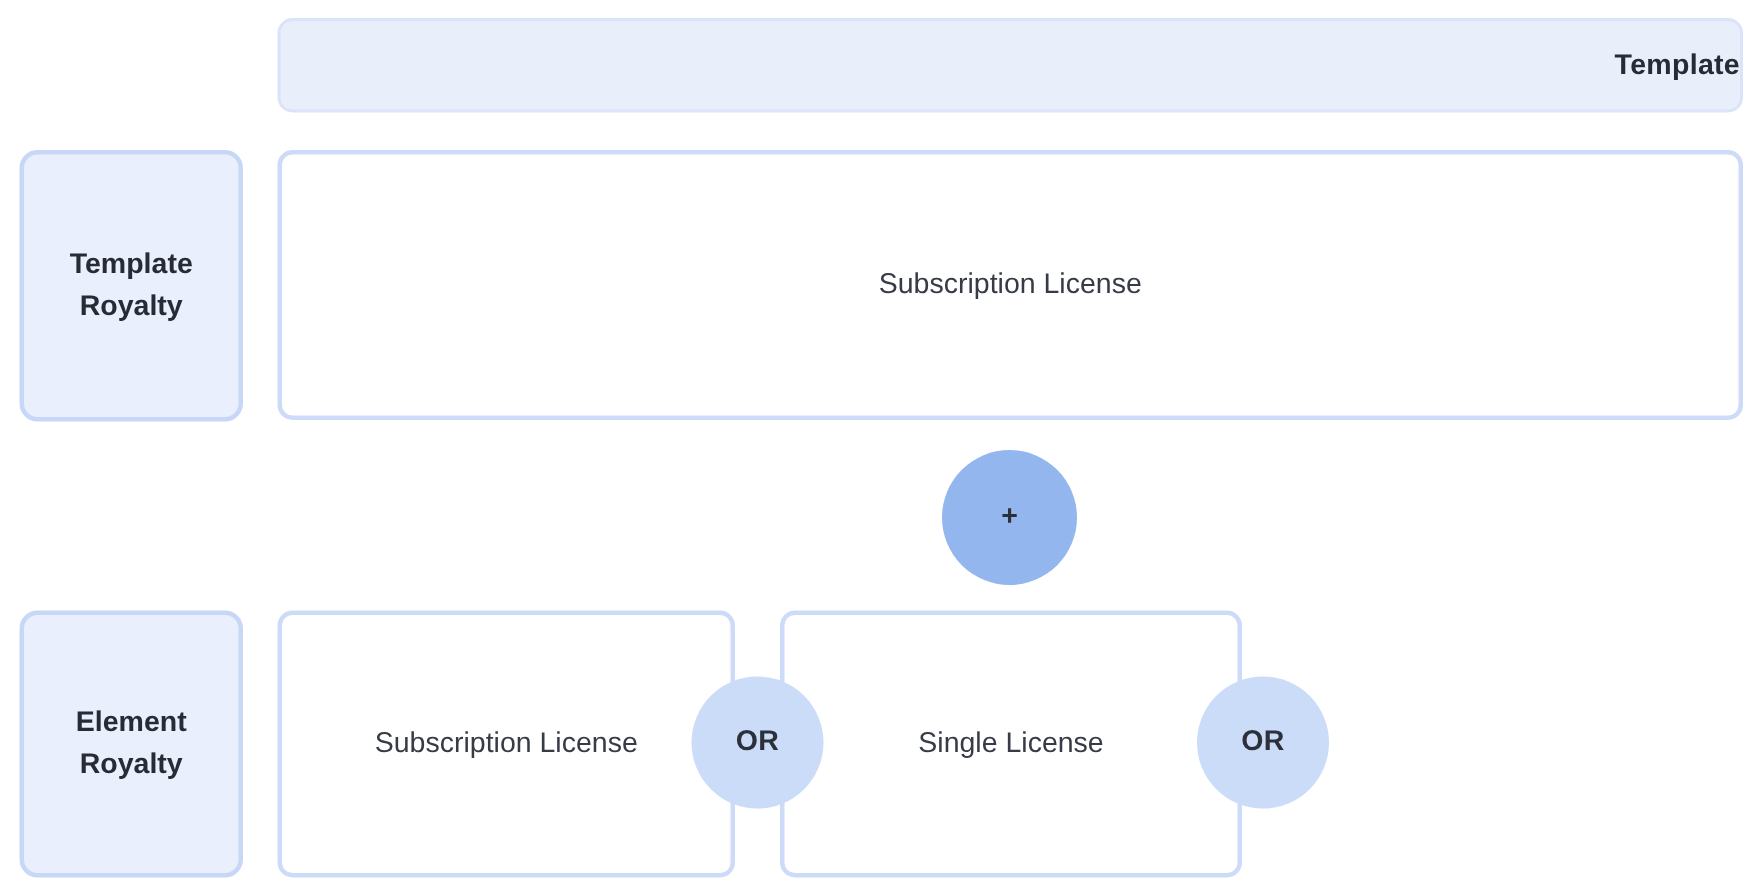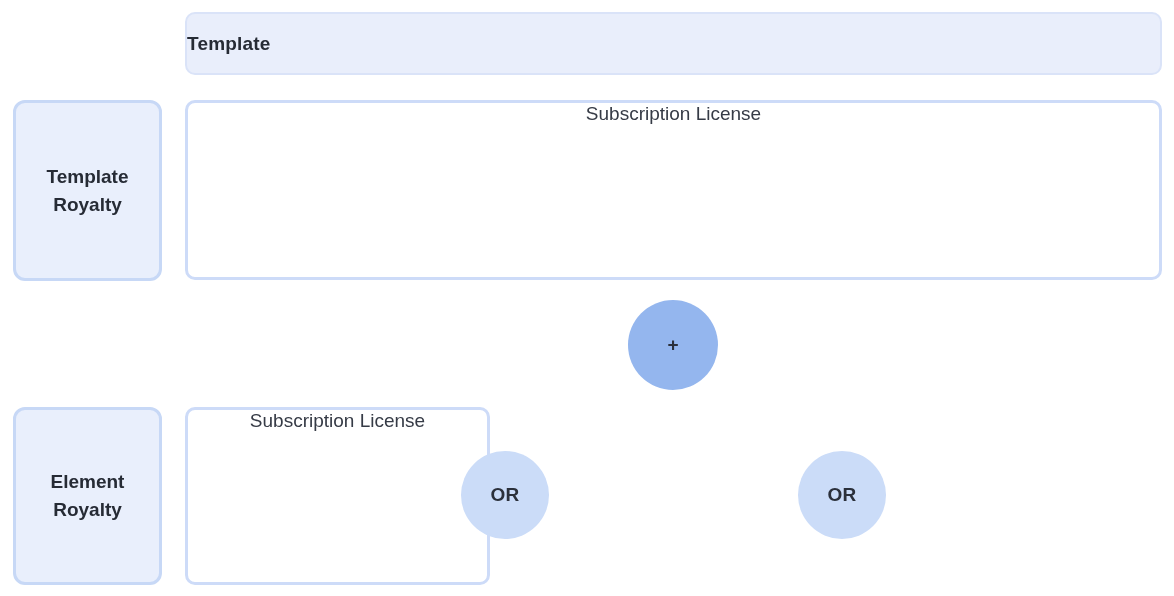--- a/index.html
+++ b/index.html
@@ -21,21 +21,21 @@
     left: 185px;
     top: 12px;
     width: 977px;
     height: 63px;
     box-sizing: border-box;
     background: #E9EEFB;
     border: 2px solid #DAE3F8;
     border-radius: 10px;
     display: flex;
     align-items: center;
-    justify-content: flex-start;
+    justify-content: flex-end;
     font-weight: 700;
     font-size: 19px;
     color: #262B35;
     letter-spacing: 0.2px;
   }
   
   .label-box {
     position: absolute;
     left: 13px;
     width: 149px;
@@ -56,20 +56,21 @@
   .label-box.row1 { top: 100px; height: 181px; }
   .label-box.row2 { top: 407px; height: 178px; }
   
   .license-box {
     position: absolute;
     box-sizing: border-box;
     background: #ffffff;
     border: 3px solid #CDDBF8;
     border-radius: 10px;
     display: flex;
+    align-items: center;
     justify-content: center;
     text-align: center;
     font-weight: 400;
     font-size: 19px;
     color: #363B46;
   }
   .license-box.main { left: 185px; top: 100px; width: 977px; height: 180px; }
   .license-box.b1 { left: 185px; top: 407px; width: 305px; height: 178px; }
   .license-box.b2 { left: 520px; top: 407px; width: 308px; height: 178px; }
   .license-box.b3 { left: 856px; top: 407px; width: 306px; height: 178px; }
@@ -125,20 +126,23 @@
   </div>
 
   <div class="label-box row2">
     <span>Element Royalty</span>
   </div>
 
   <div class="license-box b1">
     <span>Subscription License</span>
   </div>
 
+  <div class="license-box b2">
+    <span>Single License</span>
+  </div>
 
 
   <div class="circle or-circle or1">
     <span>OR</span>
   </div>
 
   <div class="circle or-circle or2">
     <span>OR</span>
   </div>
 

